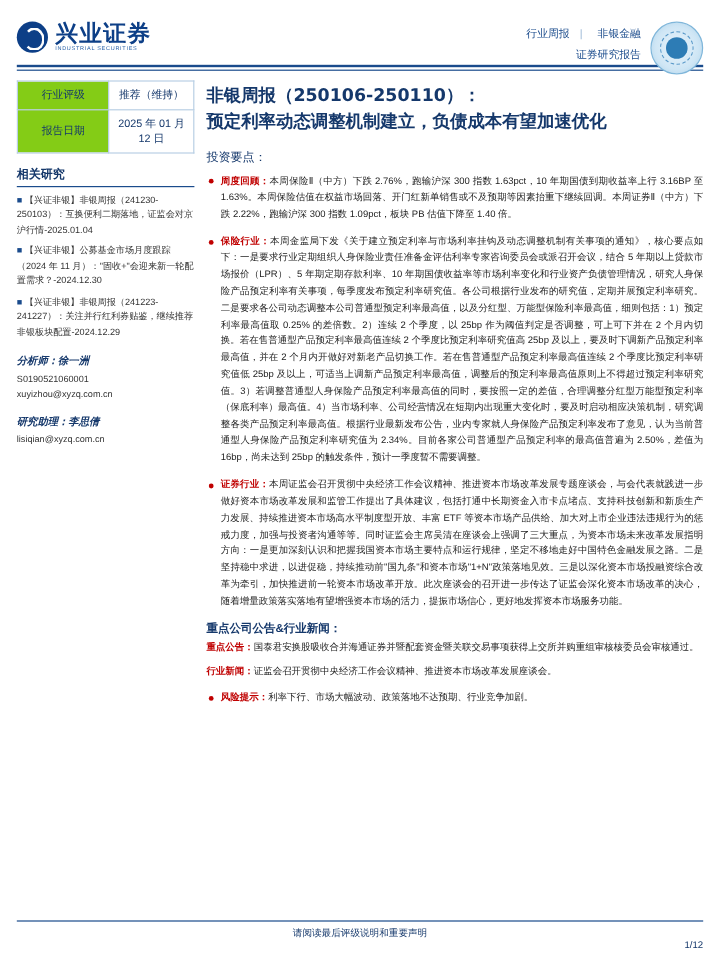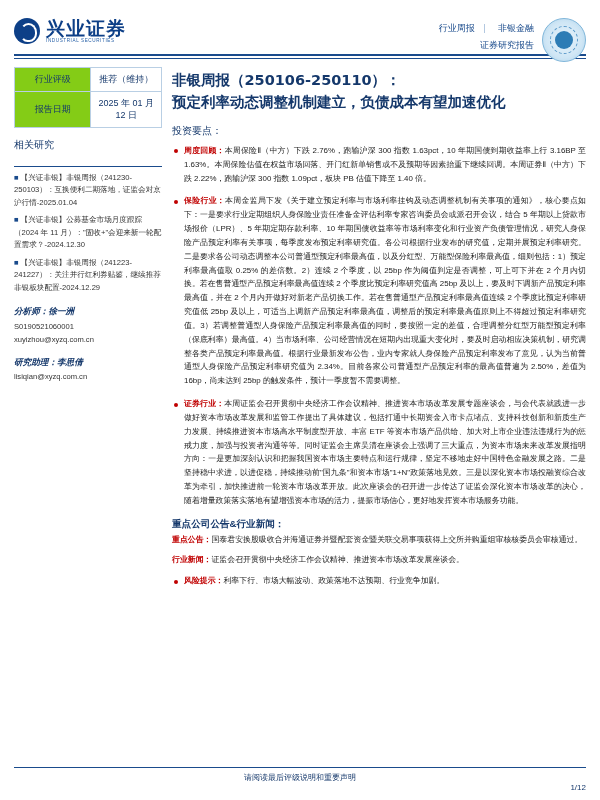--- a/index.html
+++ b/index.html
@@ -109,23 +109,23 @@
     border: 1px solid #b9cfe4;
     padding: 5px 4px;
     text-align: center;
     color: #15386b;
     line-height: 1.4;
   }
   .rating-table .lbl { background: #84cc16; width: 52%; }
   .rating-table .val { background: #ffffff; }
 
   .side-section-title {
-    font-size: 10px; font-weight: normal; color: #15386b;
+    font-size: 10px; font-weight: bold; color: #15386b;
     border-bottom: 1px solid #1a4b8c;
-    padding-bottom: 14px; margin-bottom: 5px;
+    padding-bottom: 3px; margin-bottom: 5px;
   }
   .side-list { font-size: 7.6px; color: #333; line-height: 1.65; }
   .side-list .item { margin-bottom: 5px; }
   .side-list .mark { color: #1a4b8c; margin-right: 2px; }
 
   .analyst-block {
     font-size: 7.6px; color: #333; line-height: 1.7;
     margin-top: 10px;
   }
   .analyst-block .name {

